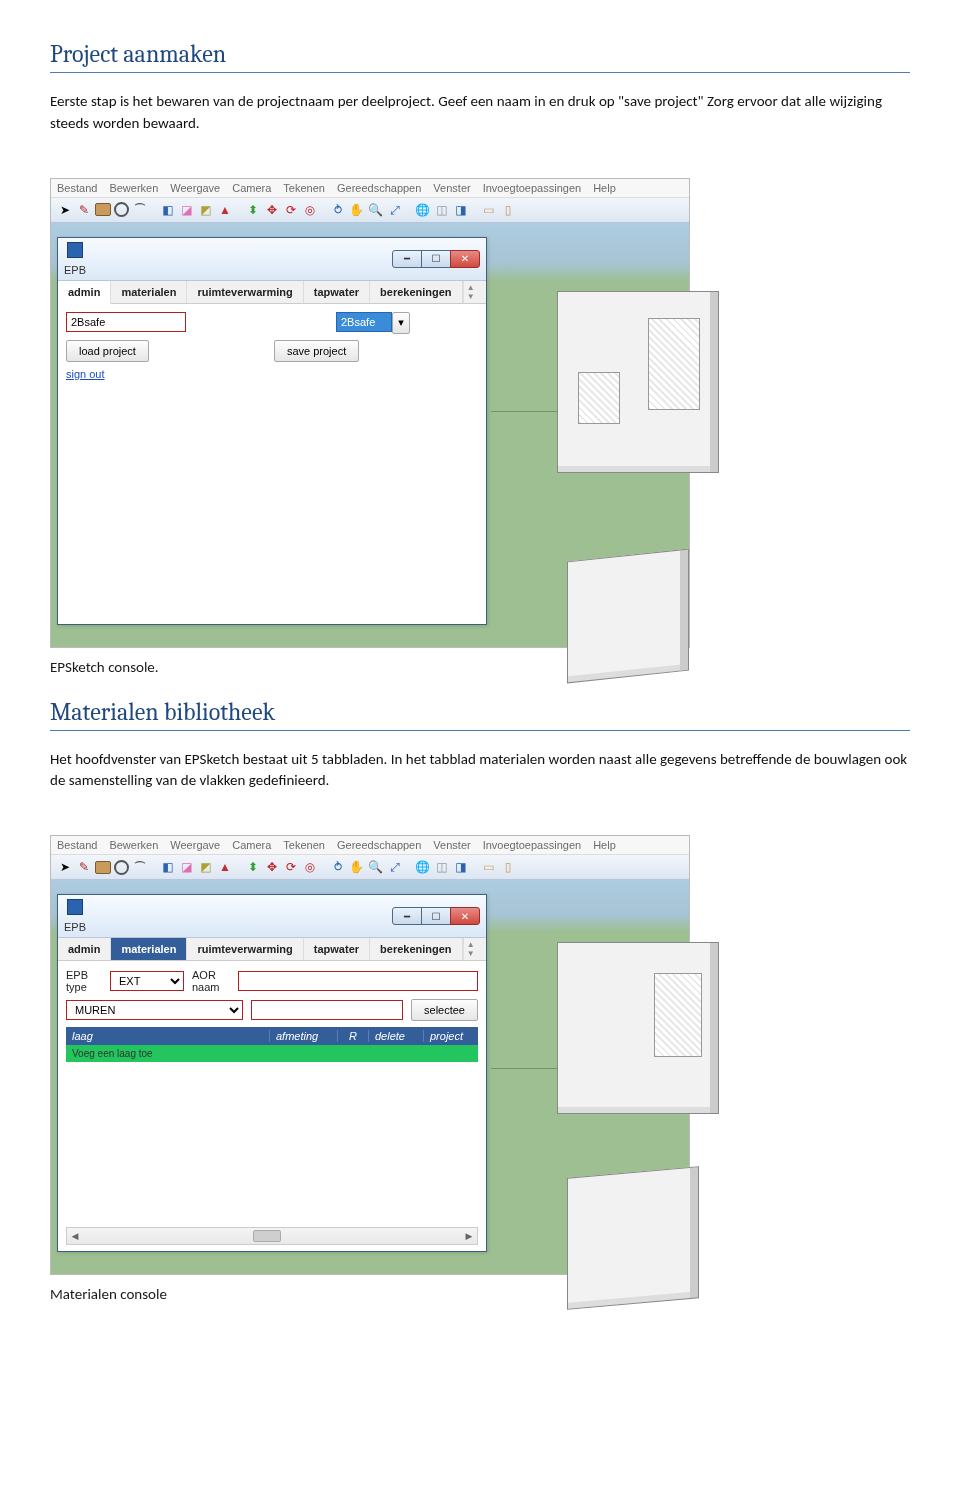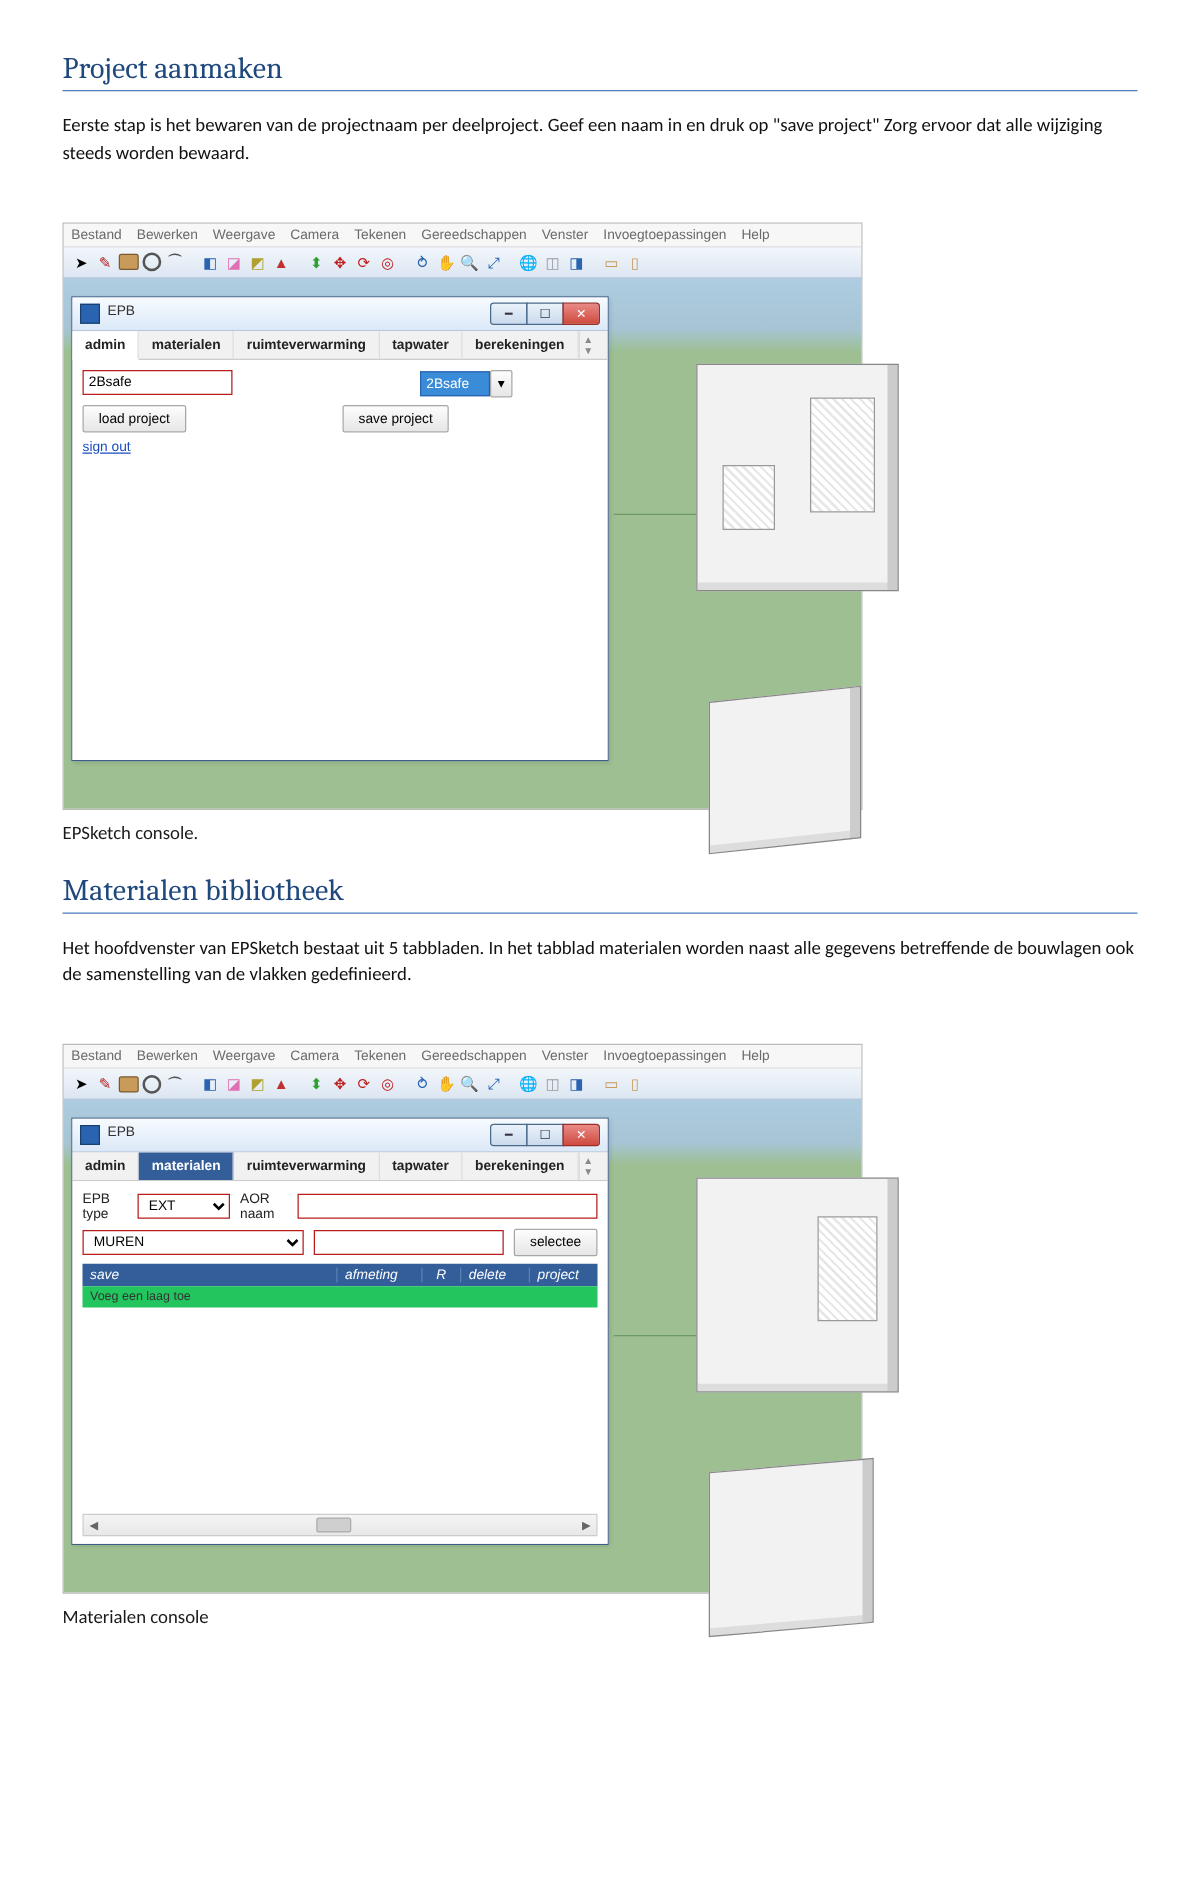--- a/index.html
+++ b/index.html
@@ -111,21 +111,21 @@
     box-shadow: 1px 1px 4px rgba(0,0,0,0.15);
   }
   .epb-titlebar {
     background: linear-gradient(to bottom, #f7fbff, #dbe8f7);
     border-bottom: 1px solid #b7c6da;
     padding: 4px 6px;
     display: flex;
     align-items: center;
     justify-content: space-between;
   }
-  .epb-titlebar .left { display:flex; gap:6px; }
+  .epb-titlebar .left { display:flex; align-items:center; gap:6px;flex-direction:column; }
   .epb-titlebar .tico {
     width: 14px; height: 14px; background:#2a64b0; border:1px solid #1a4070;
   }
   .winbtns { display:flex; gap:0; }
   .winbtn {
     width: 28px; height: 16px;
     border:1px solid #4a6a8a;
     display:flex; align-items:center; justify-content:center;
     font-size:10px; color:#334;
     background: linear-gradient(to bottom,#eaf2fb,#cadaec);
@@ -456,21 +456,21 @@
         <input class="txt" style="flex: 1 1 0%;" value="">
       </div>
       <div class="mat-row">
         <select class="sel" style="width:210px">
           <option>MUREN</option>
         </select>
         <input class="txt" style="flex: 1 1 0%;" value="">
         <button class="btn">selectee</button>
       </div>
       <div class="mat-table-head">
-        <div class="c-naam">save</div>
+        <div class="c-naam">laag</div>
         <div class="c-afm">afmeting</div>
         <div class="c-r">R</div>
         <div class="c-del">delete</div>
         <div class="c-sel">project</div>
       </div>
       <div class="mat-table-row">Voeg een laag toe</div>
       <div class="mat-scroll">
         <div class="arrow">◀</div>
         <div class="thumb"></div>
         <div style="flex:1"></div>

